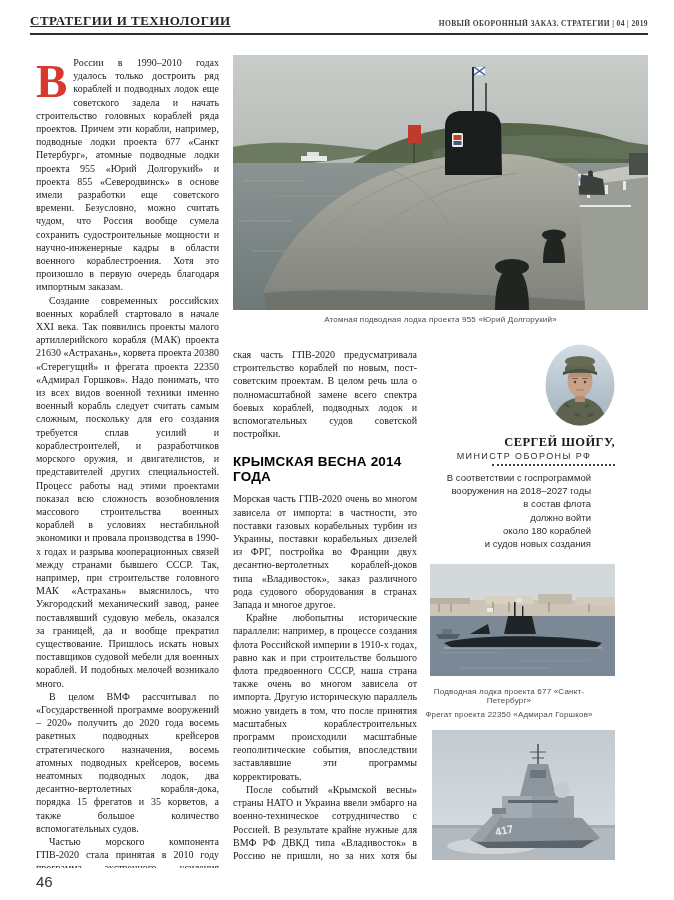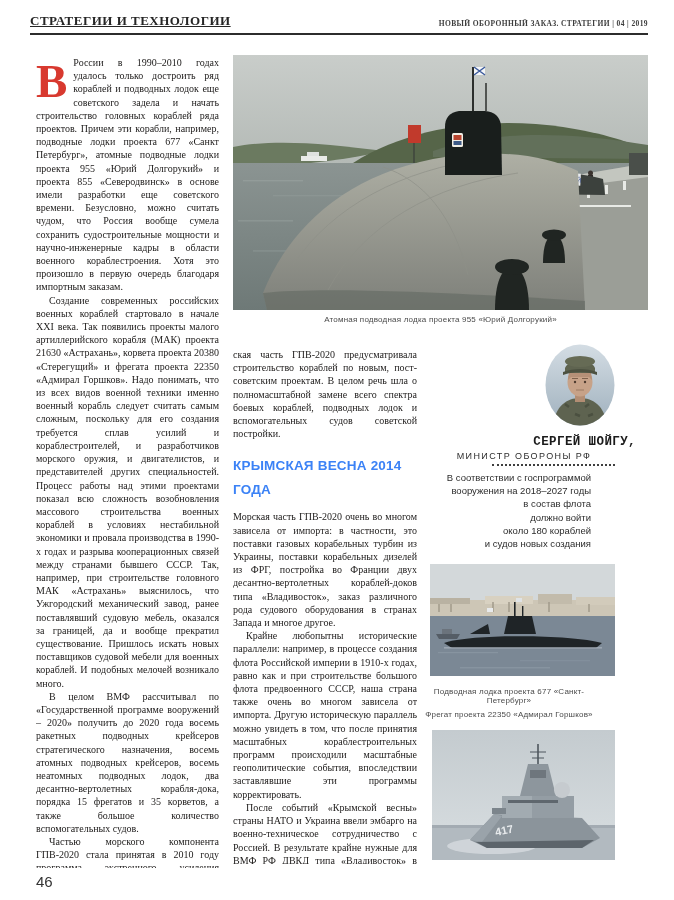--- a/index.html
+++ b/index.html
@@ -20,31 +20,31 @@
   .col p{margin:0;}
   .col p.ind{text-indent:13px;}
   .col1{left:36px;top:56px;width:183px;height:812px;overflow:hidden;}
   .col2{left:233px;top:348px;width:184px;height:516px;overflow:hidden;}
   .dropcap{
     float:left;color:#d8392f;font-weight:bold;font-size:47px;line-height:49px;
     margin:1px 6px 0 0;font-family:"Liberation Serif",serif;
   }
   .sec-heading{
     font-family:"Liberation Sans",sans-serif;font-weight:bold;font-size:13.5px;
-    letter-spacing:.2px;color:#3b82f6;margin:14px 0 8px 0;text-align:left;line-height:24px;
+    letter-spacing:.2px;color:#000000;margin:14px 0 8px 0;text-align:left;line-height:15px;
   }
 
   
   .caption{font-family:"Liberation Sans",sans-serif;font-size:8px;color:#4a4a4a;letter-spacing:.2px;}
   .cap-main{left:233px;top:315px;width:415px;text-align:center;}
   .cap-right{left:418px;width:182px;text-align:center;}
 
   
   .portrait{left:545px;top:344px;width:70px;height:82px;}
-  .p-name{left:454px;top:435px;width:182px;text-align:right;font-family:Liberation Mono, monospace;
+  .p-name{left:433px;top:435px;width:182px;text-align:right;font-family:Liberation Serif, serif;
           font-weight:bold;font-size:12.5px;color:#1b1b1b;letter-spacing:.4px;}
   .p-title{left:433px;top:451px;width:182px;text-align:center;font-family:"Liberation Sans",sans-serif;
            font-size:9px;color:#2e2e2e;letter-spacing:1.4px;}
   .p-dots{left:492px;top:464px;width:123px;height:0;border-top:2px dotted #3f3f3f;}
   .p-quote{left:409px;top:471px;width:182px;text-align:right;font-family:"Liberation Sans",sans-serif;
            font-size:9.5px;line-height:13.2px;color:#2c2c2c;}
 
   
   .photo-main{left:233px;top:55px;width:415px;height:255px;}
   .photo-sub{left:430px;top:564px;width:185px;height:112px;}

